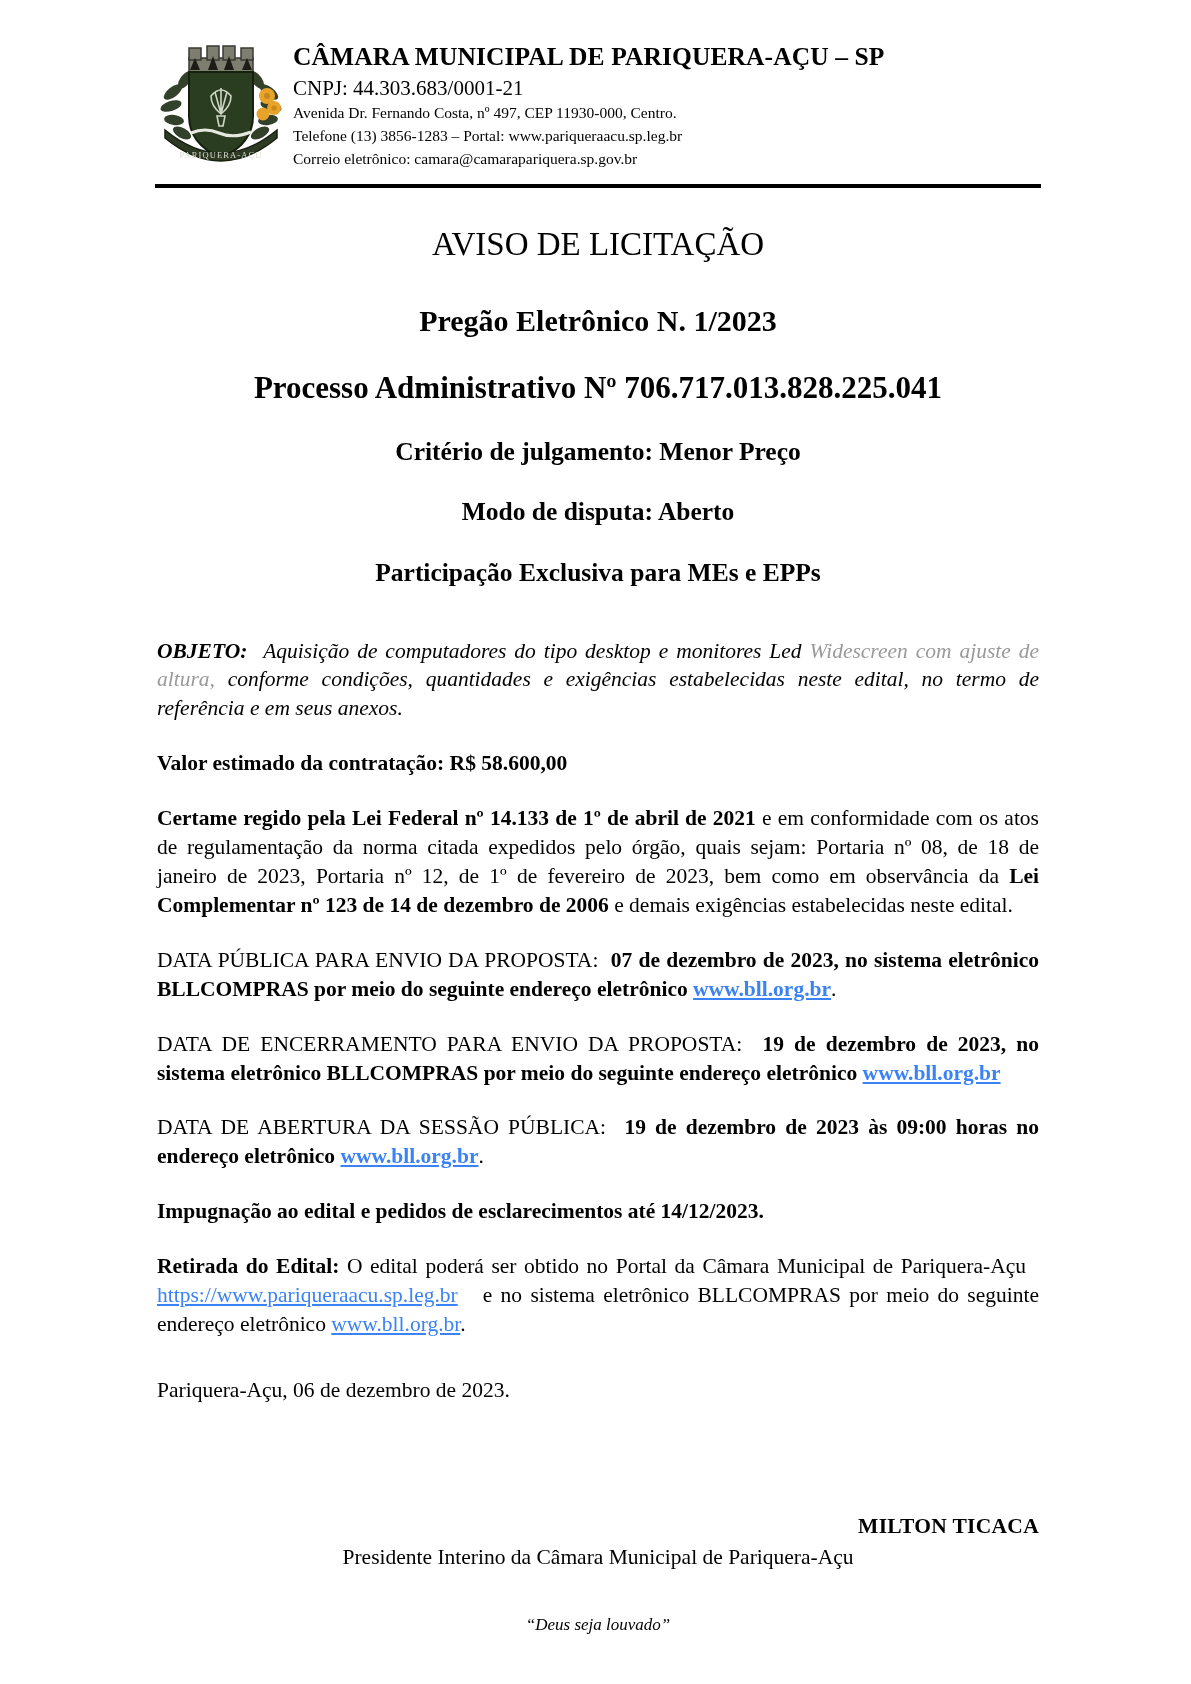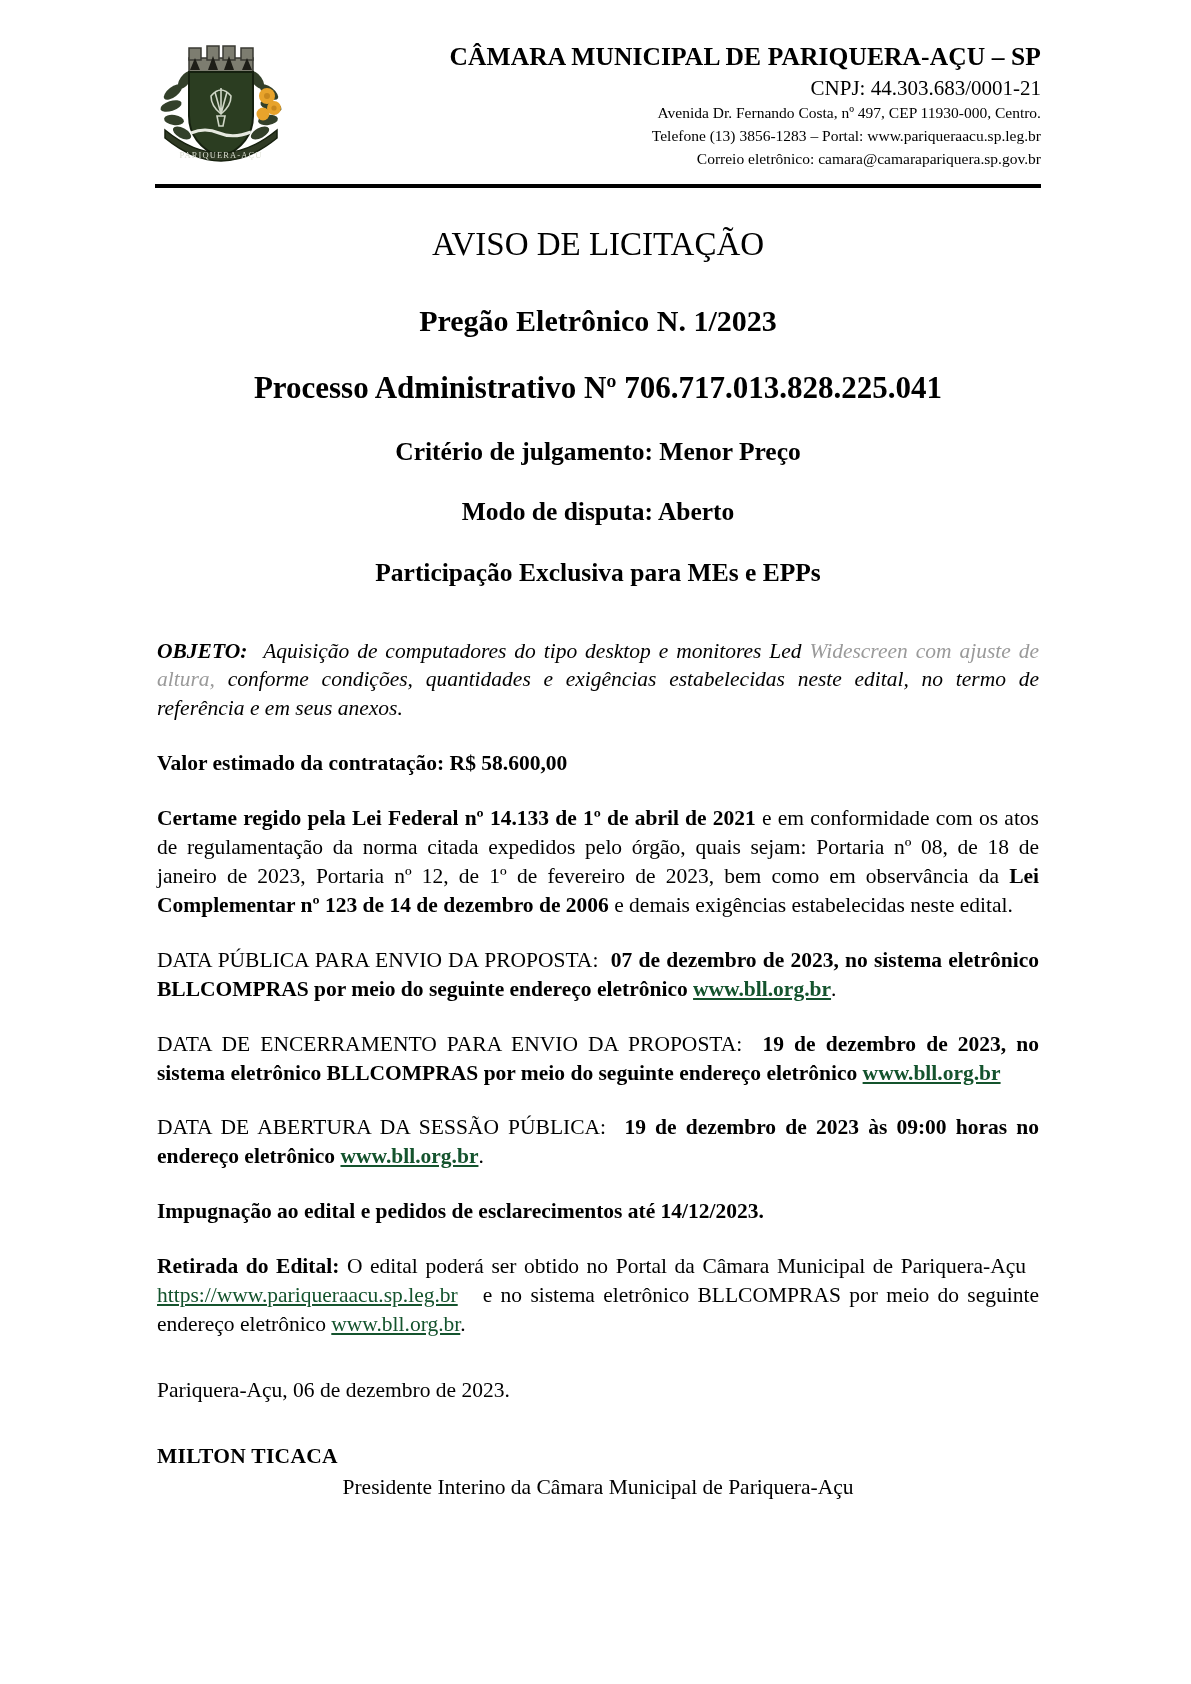--- a/index.html
+++ b/index.html
@@ -32,21 +32,21 @@
   .crest {
     width: 132px;
     height: 140px;
     flex: 0 0 132px;
     position: relative;
   }
   .crest svg { display: block; width: 100%; height: 100%; }
 
   .org-block {
     flex: 1 1 auto;
-    text-align: right;
+    text-align: left;
     padding-top: 8px;
     padding-left: 6px;
   }
   .org-name {
     font-size: 25.5px;
     font-weight: bold;
     letter-spacing: 0.1px;
     line-height: 1.18;
     white-space: nowrap;
   }
@@ -104,36 +104,36 @@
     line-height: 1.345;
     text-align: justify;
   }
   .body-copy p { margin: 0; }
   .p-objeto { margin-top: 48px !important; font-style: italic; }
   .p-gap { margin-top: 26px !important; }
 
   b, .bold { font-weight: bold; }
   .gray { color: #9a9a9a; }
   .link {
-    color: #14532d;
+    color: #3b82f6;
     text-decoration: underline;
   }
   .link.bold { font-weight: bold; }
 
   .signature-city {
     text-align: left;
     font-size: 21.5px;
     margin-top: 38px;
     line-height: 1.3;
   }
   .sig-name {
-    text-align: left;
-    font-size: 21.5px;
-    font-weight: bold;
-    margin-top: 38px;
+    text-align: right;
+    font-size: 21.5px;
+    font-weight: bold;
+    margin-top: 108px;
     line-height: 1.3;
     letter-spacing: 0.3px;
   }
   .sig-role {
     text-align: center;
     font-size: 21.5px;
     margin-top: 3px;
     line-height: 1.3;
   }
   .motto {
@@ -245,15 +245,16 @@
 
     <p class="p-gap"><span>DATA DE ABERTURA DA SESSÃO PÚBLICA:</span>&nbsp; <b>19 de dezembro de 2023 às 09:00 horas no endereço eletrônico</b> <a class="link bold" href="#">www.bll.org.br</a><span>.</span></p>
 
     <p class="p-gap"><b>Impugnação ao edital e pedidos de esclarecimentos até 14/12/2023.</b></p>
 
     <p class="p-gap"><b>Retirada do Edital:</b> <span>O edital poderá ser obtido no Portal da Câmara Municipal de Pariquera-Açu</span>&nbsp;&nbsp; <a class="link" href="#">https://www.pariqueraacu.sp.leg.br</a>&nbsp;&nbsp; <span>e no sistema eletrônico BLLCOMPRAS por meio do seguinte endereço eletrônico</span> <a class="link" href="#">www.bll.org.br</a><span>.</span></p>
 
     <div class="signature-city">Pariquera-Açu, 06 de dezembro de 2023.</div>
     <div class="sig-name">MILTON TICACA</div>
     <div class="sig-role">Presidente Interino da Câmara Municipal de Pariquera-Açu</div>
+    <div class="motto">“Deus seja louvado”</div>
   </div>
 
 </div>
 
 </body></html>

